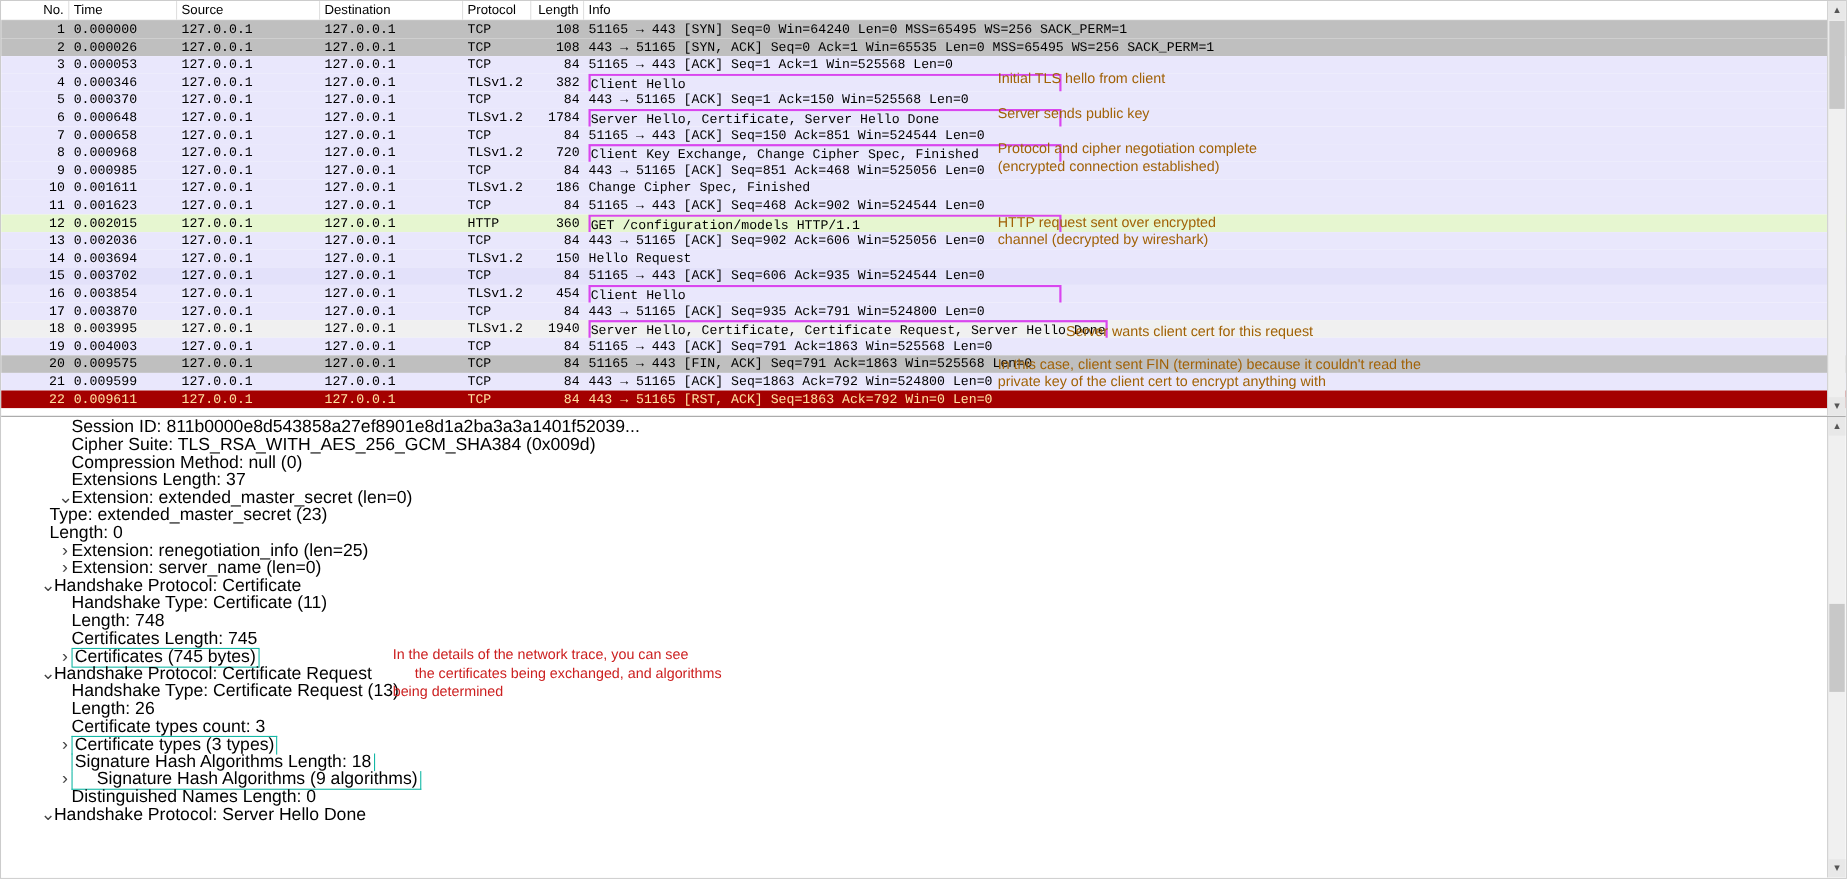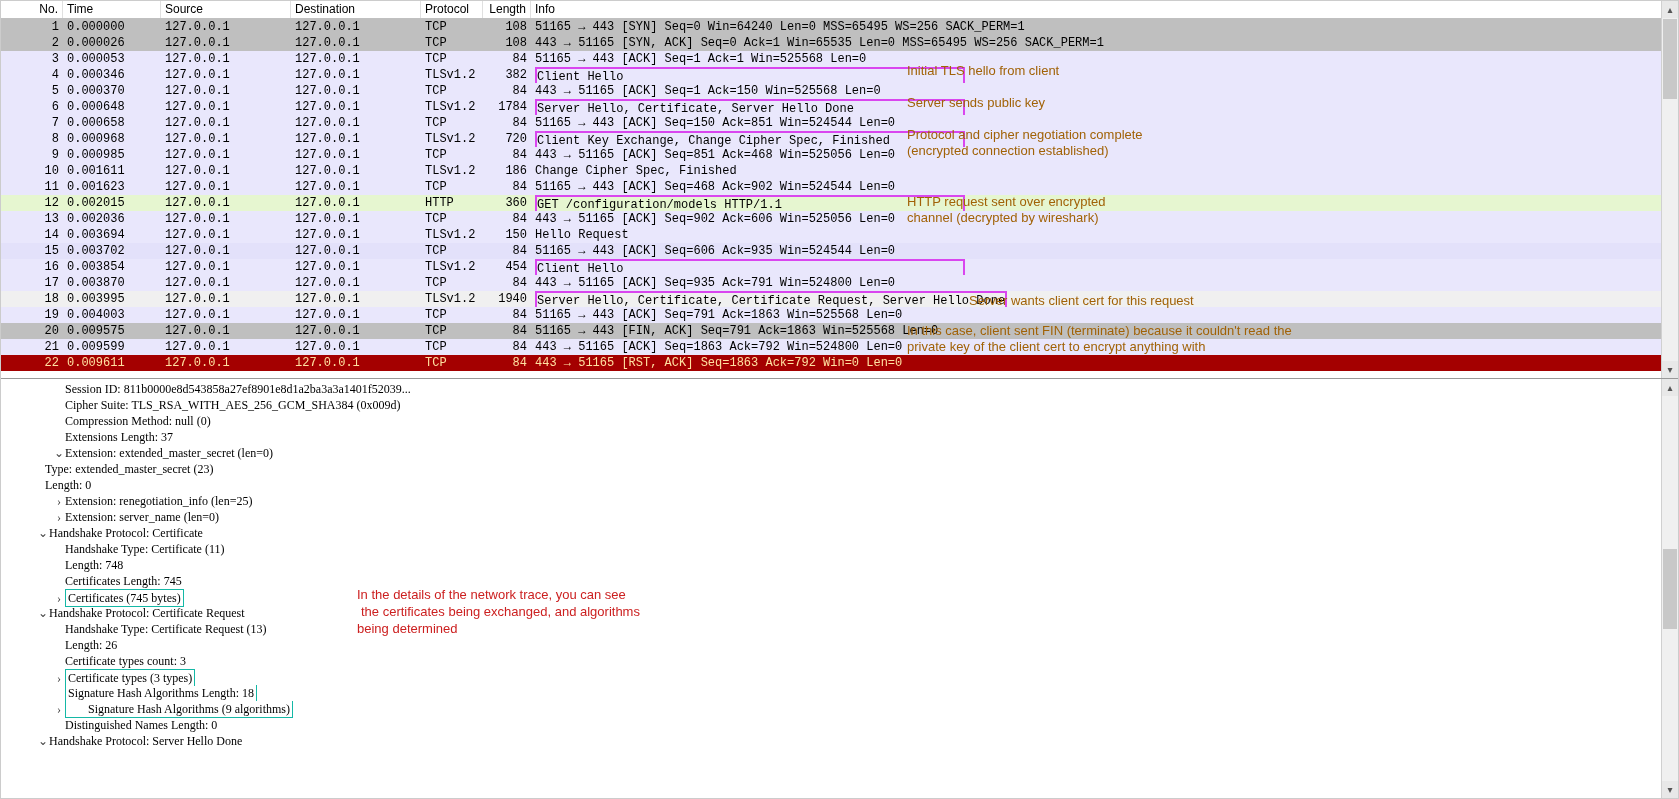--- a/index.html
+++ b/index.html
@@ -36,21 +36,21 @@
   .annot { color:#a16207; position:absolute; font-family:"Segoe UI",sans-serif; font-size:13px; left:906px; }
 
   
   .vsb { position:absolute; top:0; right:0; width:17px; background:#f0f0f0; border-left:1px solid #d0d0d0; height:100%; display:flex; flex-direction:column; }
   .vsb .btn { height:17px; background:#e8e8e8; text-align:center; color:#555; font-size:10px; line-height:17px; }
   .vsb .thumb { background:#c8c8c8; margin:1px; flex:0 0 80px; }
   .vsb .track { flex:1; }
 
   
   .details { flex:1; position:relative; overflow:hidden; background:#fff; }
-  .details .inner { font-family: Liberation Serif, serif; font-size:12px; padding:2px 0 0 0; }
+  .details .inner { font-family: Liberation Sans, sans-serif; font-size:16px; padding:2px 0 0 0; }
   .tree-line { white-space:pre; height:16px; line-height:16px; }
   .tog { display:inline-block; width:12px; text-align:center; color:#444; }
   .indent-1 { padding-left:64px; }
   .indent-1t{ padding-left:52px; }  
   .indent-2 { padding-left:44px; }
   .indent-0t{ padding-left:36px; }
 
   
   .redbox2 { border:1px solid #14b8a6; display:inline-block; padding:0 2px; }
 
@@ -316,21 +316,21 @@
         <div class="tree-line indent-1"><span>Length: 26</span></div>
         <div class="tree-line indent-1"><span>Certificate types count: 3</span></div>
         <div class="tree-line indent-1t"><span class="tog">›</span><span class="redbox2" style="border-bottom:none;">Certificate types (3 types)</span></div>
         <div class="tree-line indent-1"><span class="redbox2" style="border-top:none;border-bottom:none;">Signature Hash Algorithms Length: 18</span></div>
         <div class="tree-line indent-1t"><span class="tog">›</span><span class="redbox2" style="border-top:none;padding-left:22px;">Signature Hash Algorithms (9 algorithms)</span></div>
         <div class="tree-line indent-1"><span>Distinguished Names Length: 0</span></div>
         <div class="tree-line indent-0t"><span class="tog">⌄</span><span>Handshake Protocol: Server Hello Done</span></div>
       </div>
     <div id="annot-bot-holder">
         <div class="annot-b" style="top: 208px; left: 356px;">In the details of the network trace, you can see</div>
-        <div class="annot-b" style="top: 225px; left: 360px;">the certificates being exchanged, and algorithms</div>
+        <div class="annot-b" style="top: 225px; left: 376px;">the certificates being exchanged, and algorithms</div>
         <div class="annot-b" style="top: 242px; left: 356px;">being determined</div>
       </div>
     <div class="vsb">
       <div class="btn">▴</div>
       <div class="track"></div>
       <div class="thumb"></div>
       <div class="track"></div>
       <div class="btn">▾</div>
     </div>
   </div>

